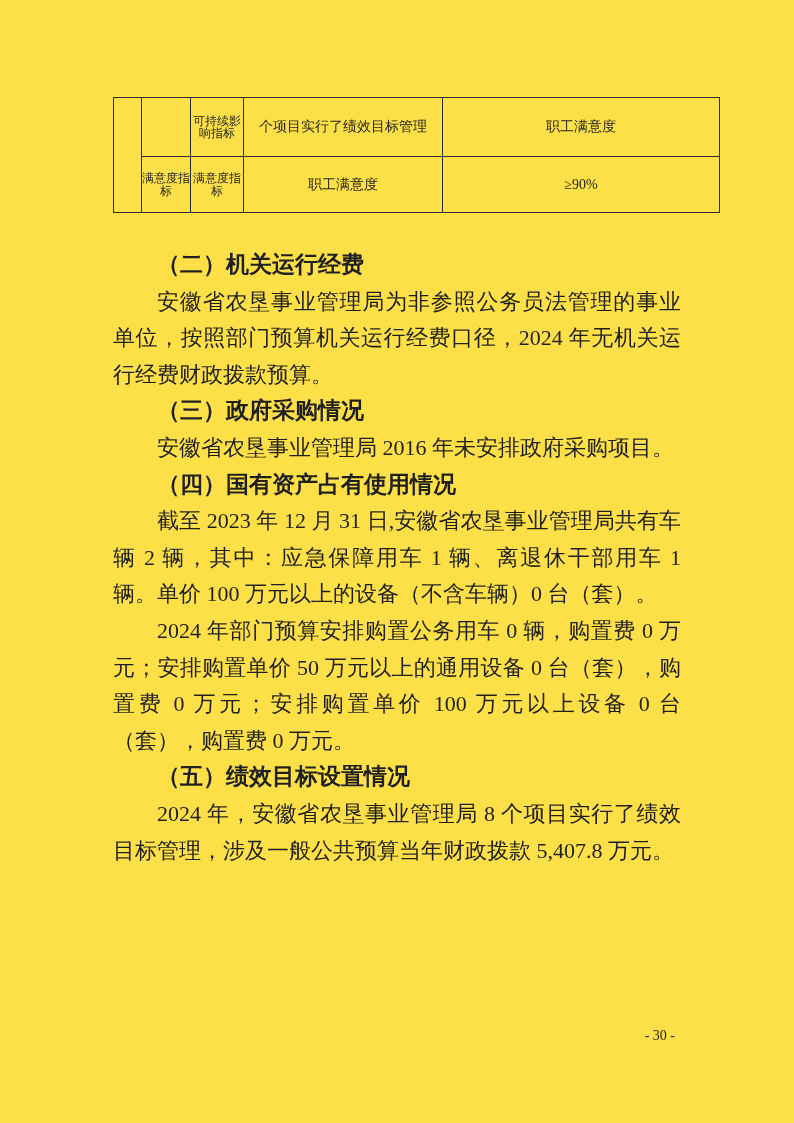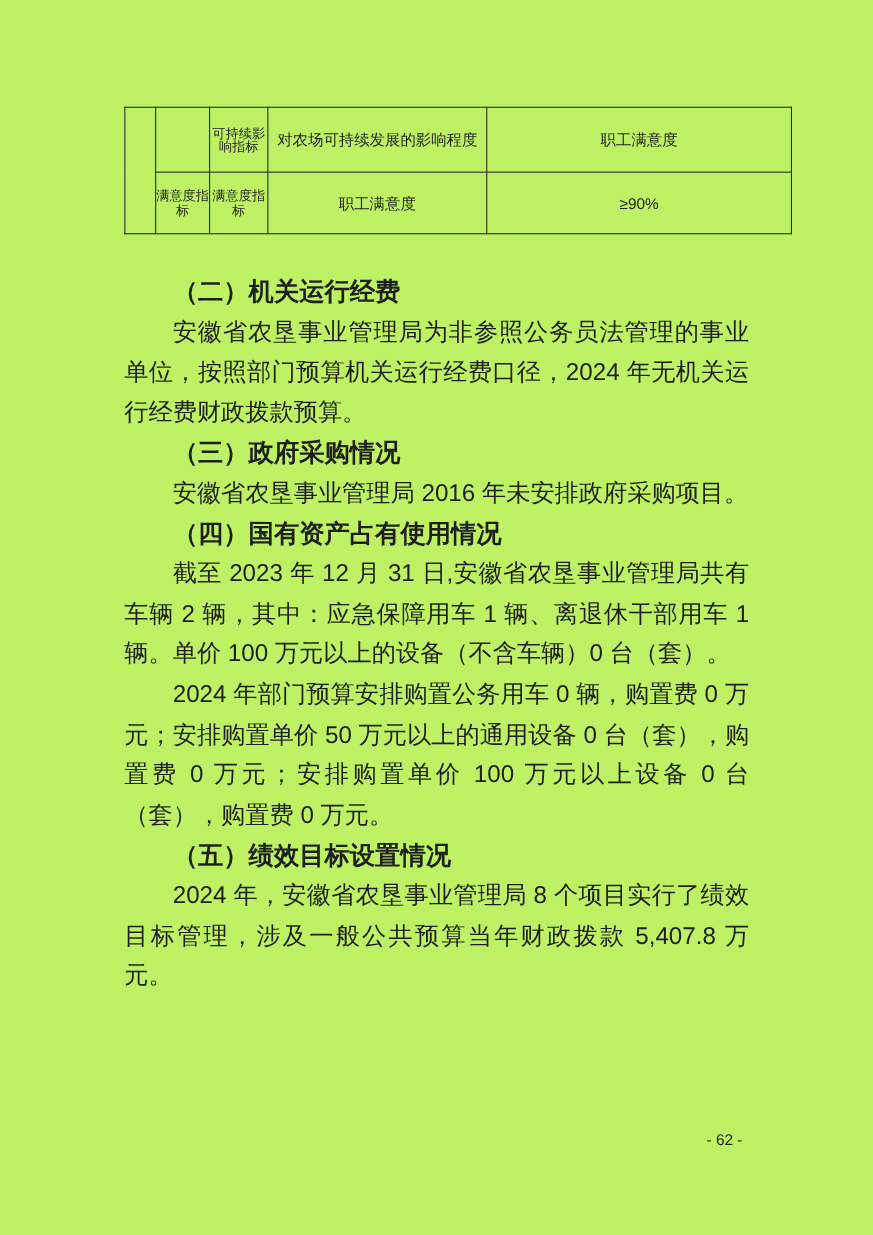--- a/index.html
+++ b/index.html
@@ -1,21 +1,21 @@
 <!DOCTYPE html>
 <html><head>
 <meta charset="utf-8">
 <style>
   html,body { margin:0; padding:0; background:#ffffff; }
   .page {
     position:relative;
     width:794px; height:1123px;
-    background:#bef264;
+    background:#fde047;
     color:#1f1f1f;
-    font-family:Liberation Sans, sans-serif;
+    font-family:Liberation Serif, serif;
     overflow:hidden;
   }
   
   table.metrics {
     position:absolute; left:113px; top:97px;
     width:602px;
     border-collapse:collapse;
     table-layout:fixed;
   }
   table.metrics td {
@@ -63,21 +63,21 @@
 <body>
 
 <div class="page">
 
   <table class="metrics">
     <tbody>
         <tr class="row-1">
       <td class="c1" rowspan="2"></td>
       <td class="c2"></td>
       <td class="c3">可持续影响指标</td>
-      <td class="c4">对农场可持续发展的影响程度</td>
+      <td class="c4">个项目实行了绩效目标管理</td>
       <td class="c5">职工满意度</td>
     </tr>
     <tr class="row-2">
       <td class="c2">满意度指标</td>
       <td class="c3">满意度指标</td>
       <td class="c4">职工满意度</td>
       <td class="c5">≥90%</td>
     </tr>
   </tbody>
     </table>
@@ -90,15 +90,15 @@
     <p>安徽省农垦事业管理局 2016 年未安排政府采购项目。</p>
 
     <h3>（四）国有资产占有使用情况</h3>
     <p>截至 2023 年 12 月 31 日,安徽省农垦事业管理局共有车辆 2 辆，其中：应急保障用车 1 辆、离退休干部用车 1 辆。单价 100 万元以上的设备（不含车辆）0 台（套）。</p>
     <p>2024 年部门预算安排购置公务用车 0 辆，购置费 0 万元；安排购置单价 50 万元以上的通用设备 0 台（套），购置费 0 万元；安排购置单价 100 万元以上设备 0 台（套），购置费 0 万元。</p>
 
     <h3>（五）绩效目标设置情况</h3>
     <p>2024 年，安徽省农垦事业管理局 8 个项目实行了绩效目标管理，涉及一般公共预算当年财政拨款 5,407.8 万元。</p>
   </div>
 
-  <div class="pagenum">- 62 -</div>
+  <div class="pagenum">- 30 -</div>
 
 </div>
 
 </body></html>

